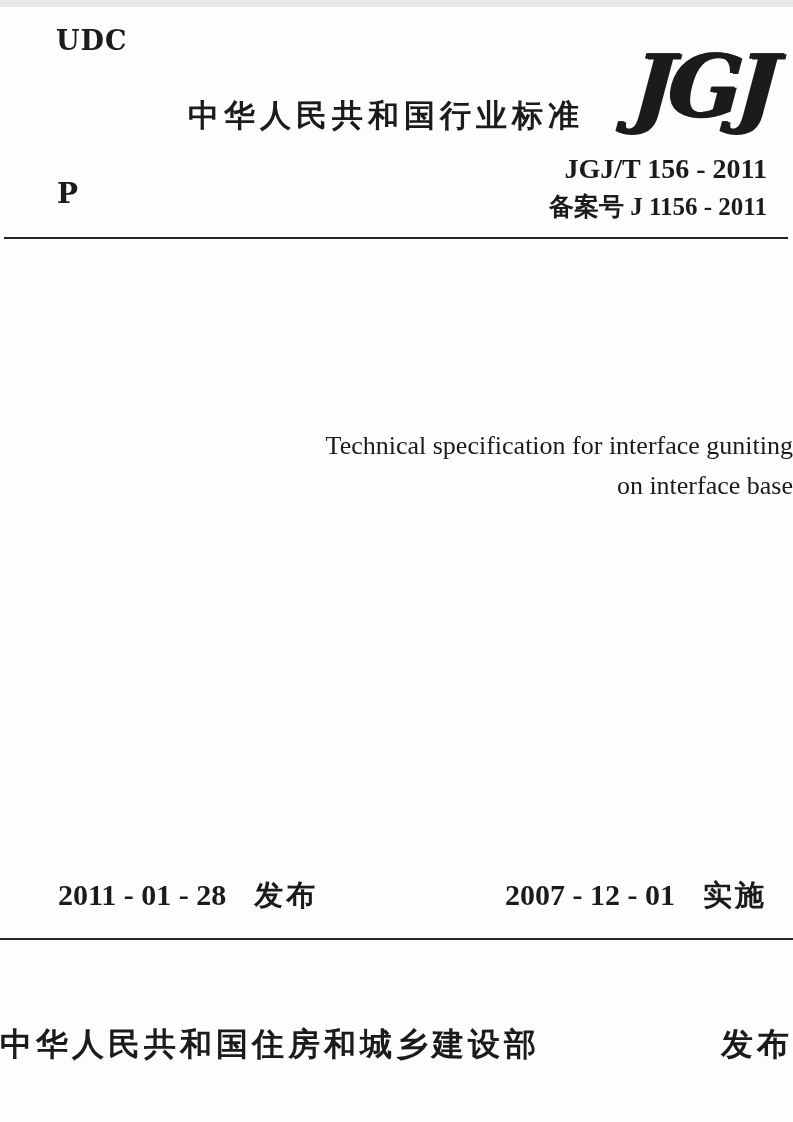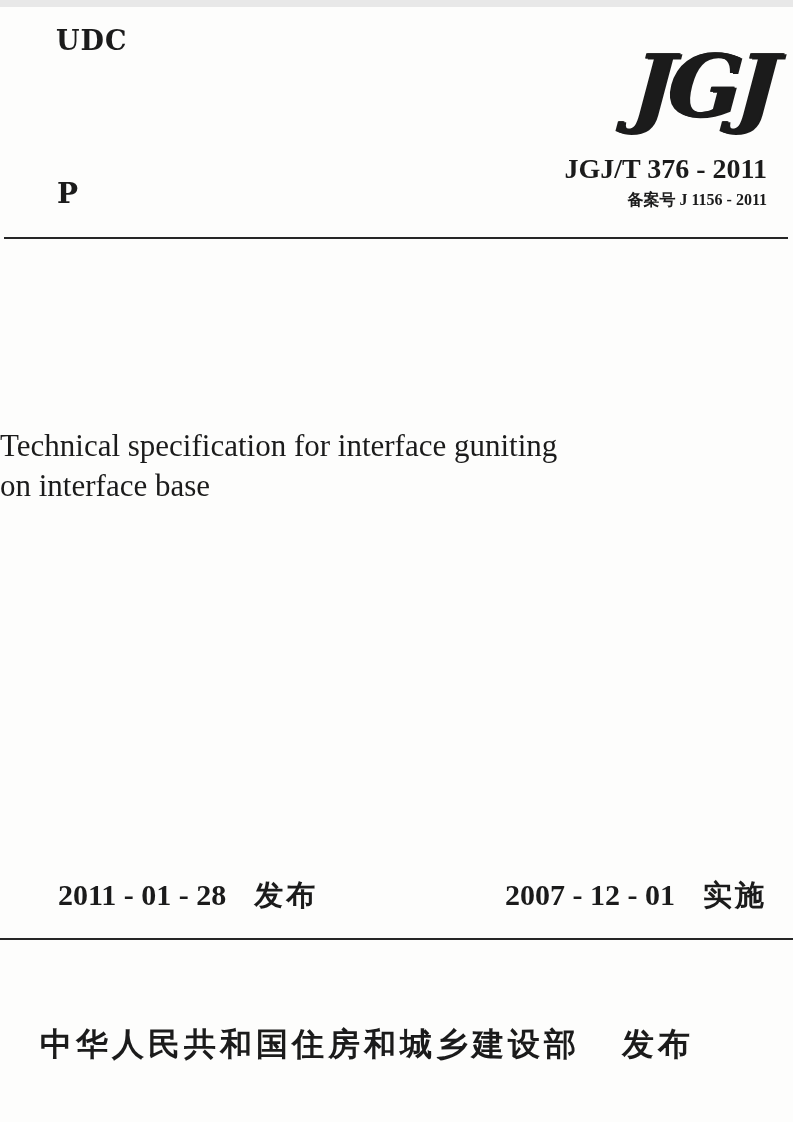--- a/index.html
+++ b/index.html
@@ -58,21 +58,21 @@
     font-weight: bold;
     font-size: 28px;
     white-space: nowrap;
   }
   .record-number {
     position: absolute;
     right: 26px;
     top: 183px;
     font-family: "Liberation Serif", serif;
     font-weight: bold;
-    font-size: 16px;
+    font-size: 25px;
     white-space: nowrap;
   }
   .p-code {
     position: absolute;
     left: 57px;
     top: 170px;
     font-family: "DejaVu Serif", serif;
     font-weight: bold;
     font-size: 28px;
   }
@@ -97,23 +97,23 @@
     font-weight: 600;
     font-size: 46px;
     letter-spacing: 2px;
     white-space: nowrap;
   }
   .title-en {
     position: absolute;
     left: 0;
     right: 0;
     top: 419px;
-    text-align: left;
-    font-family: "Liberation Serif", serif;
-    font-size: 31px;
+    text-align: right;
+    font-family: "Liberation Serif", serif;
+    font-size: 26px;
     line-height: 40px;
   }
 
   
   .dates-row {
     position: absolute;
     left: 58px;
     right: 26px;
     top: 869px;
     display: flex;
@@ -134,24 +134,23 @@
     letter-spacing: 3px;
   }
 
   
   .publisher-row {
     position: absolute;
     left: 0;
     right: 0;
     top: 1016px;
     display: flex;
-    justify-content: flex-start;
+    justify-content: space-between;
     align-items: baseline;
     white-space: nowrap;
-    padding-left: 40px;
   }
   .publisher-name {
     font-family: "Liberation Sans", sans-serif;
     font-weight: bold;
     font-size: 32px;
     letter-spacing: 4px;
   }
   .publisher-release {
     font-family: "Liberation Sans", sans-serif;
     font-weight: bold;
@@ -160,24 +159,25 @@
     margin-left: 42px;
   }
 </style>
 </head>
 <body>
 
 <div class="page">
 
   <div class="udc">UDC</div>
 
+  <div class="header-title">中华人民共和国行业标准</div>
 
   <div class="jgj-logo">JGJ</div>
 
-  <div class="std-number">JGJ/T 376 - 2011</div>
+  <div class="std-number">JGJ/T 156 - 2011</div>
 
   <div class="record-number">备案号 J 1156 - 2011</div>
 
   <div class="p-code">P</div>
 
   <div class="rule rule-top"></div>
 
 
   <div class="title-en">
     <div>Technical specification for interface guniting</div>

